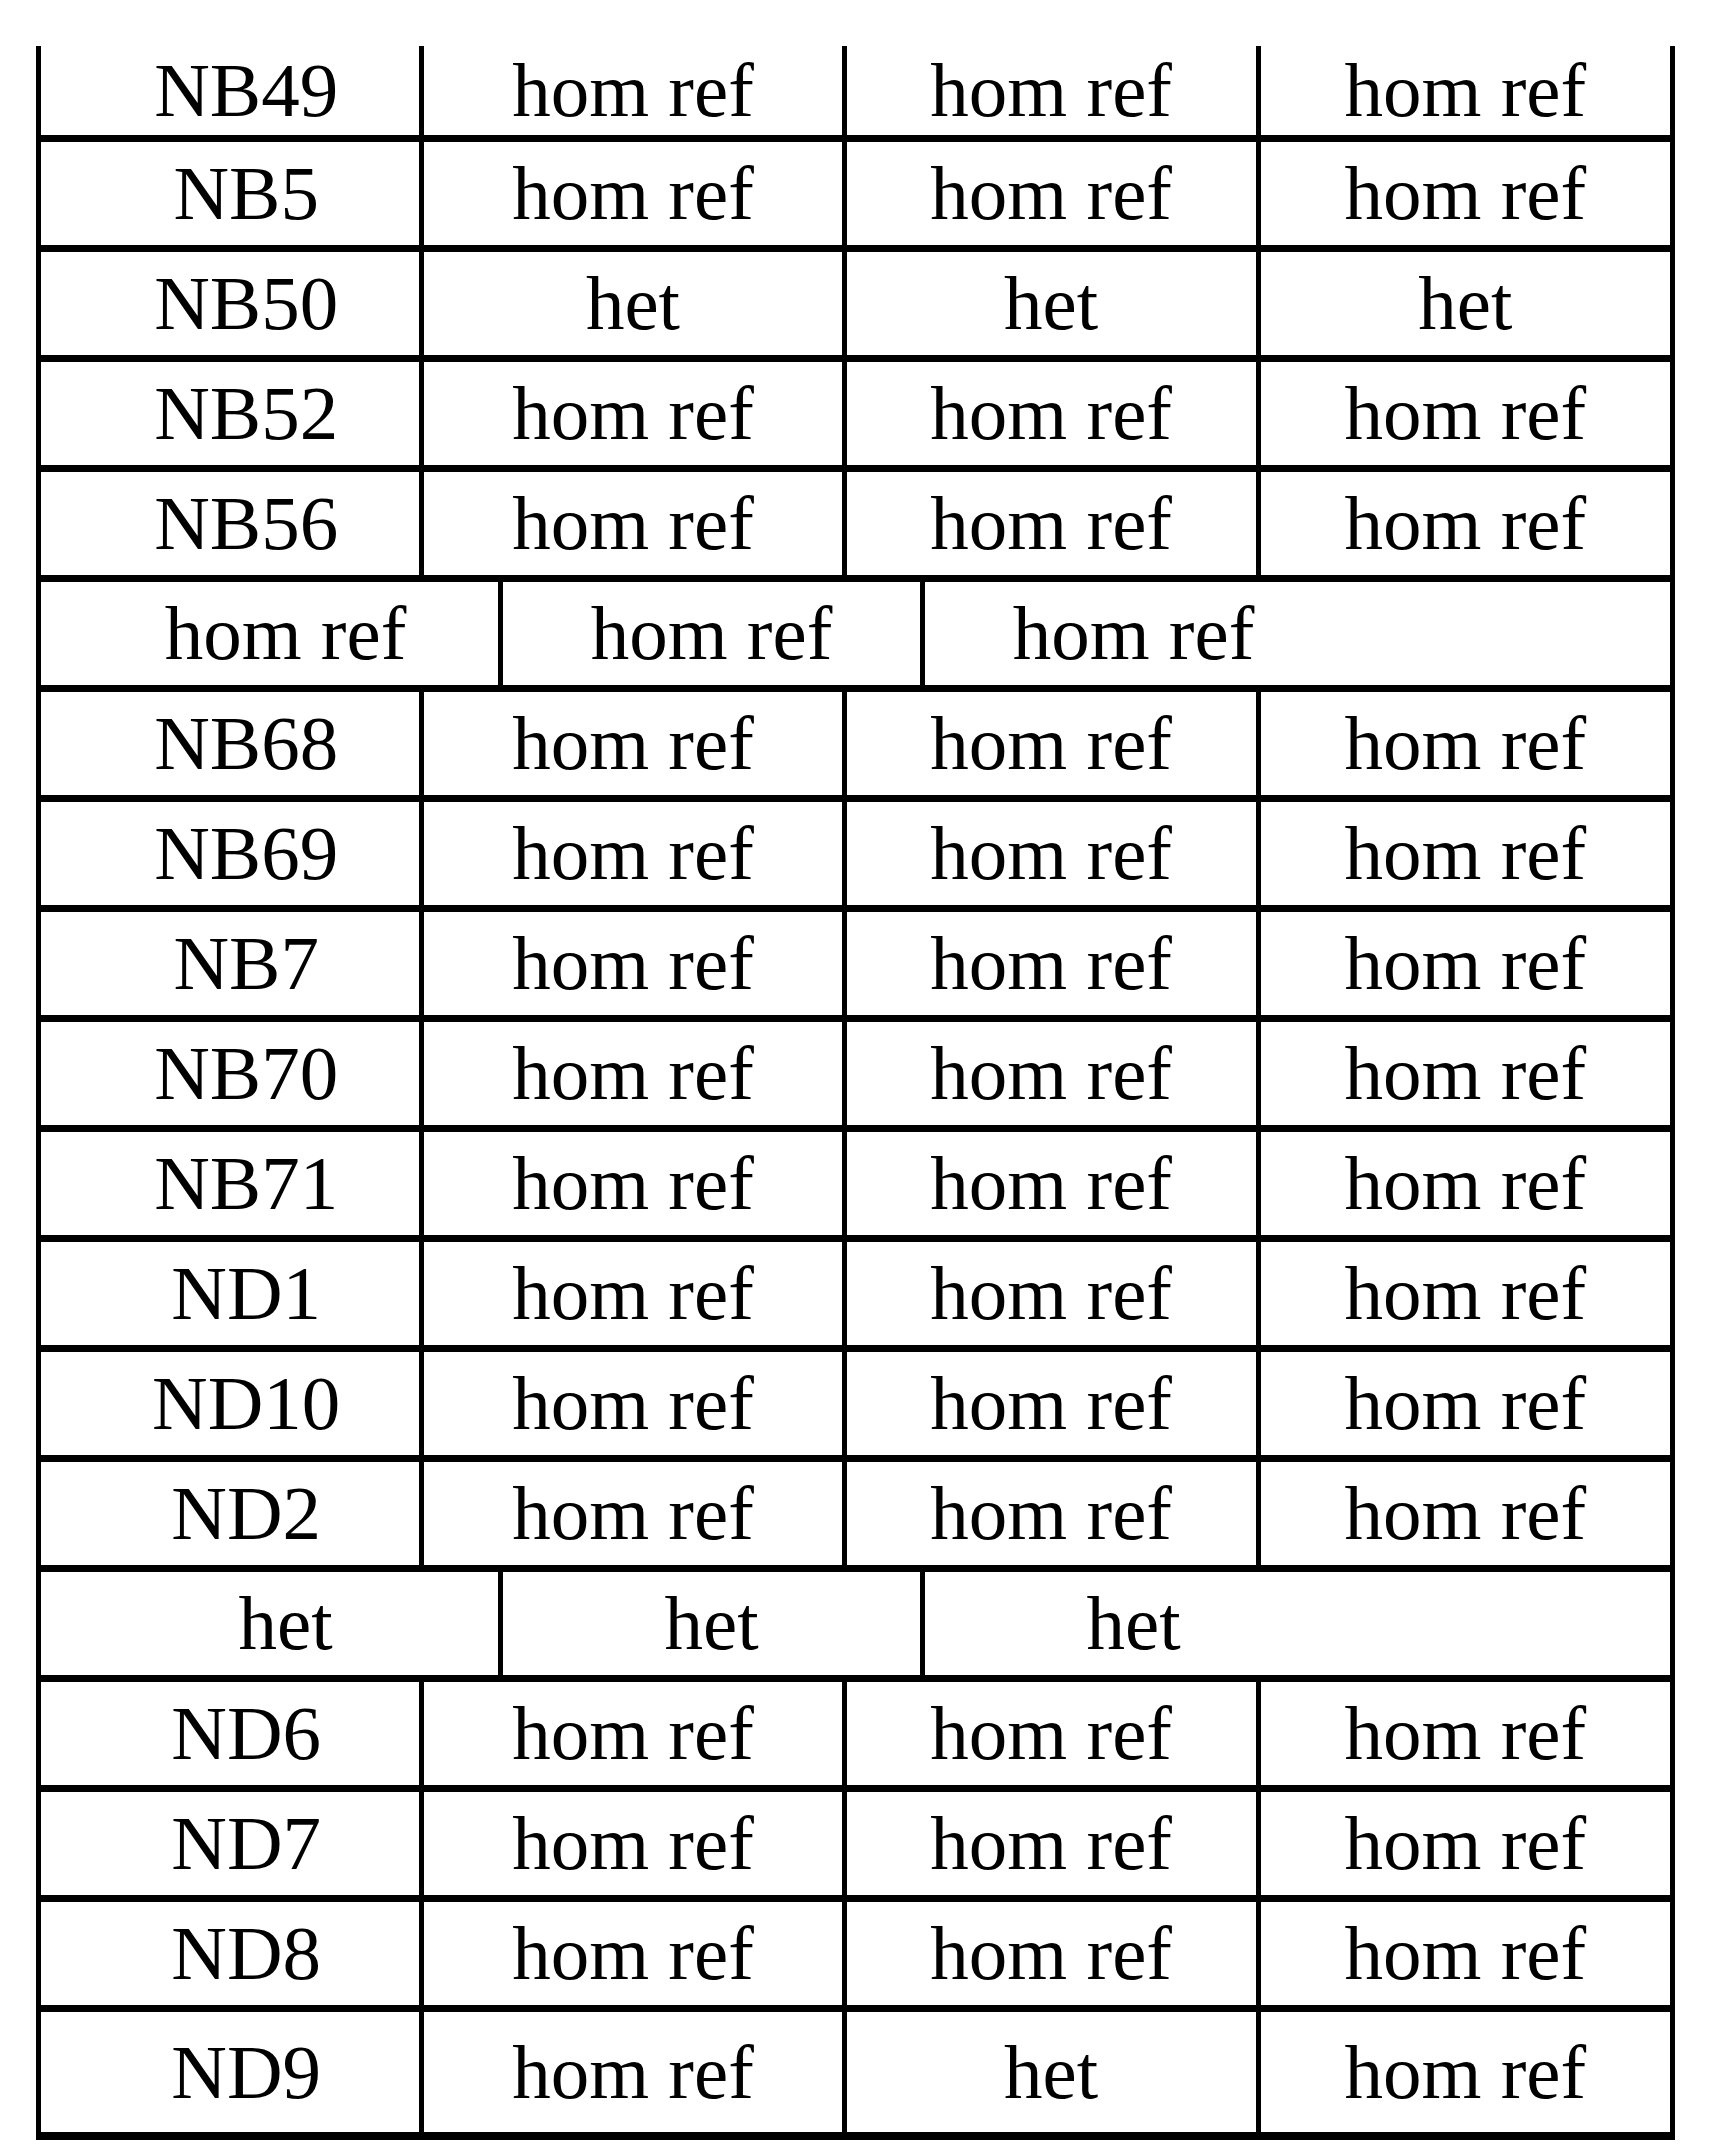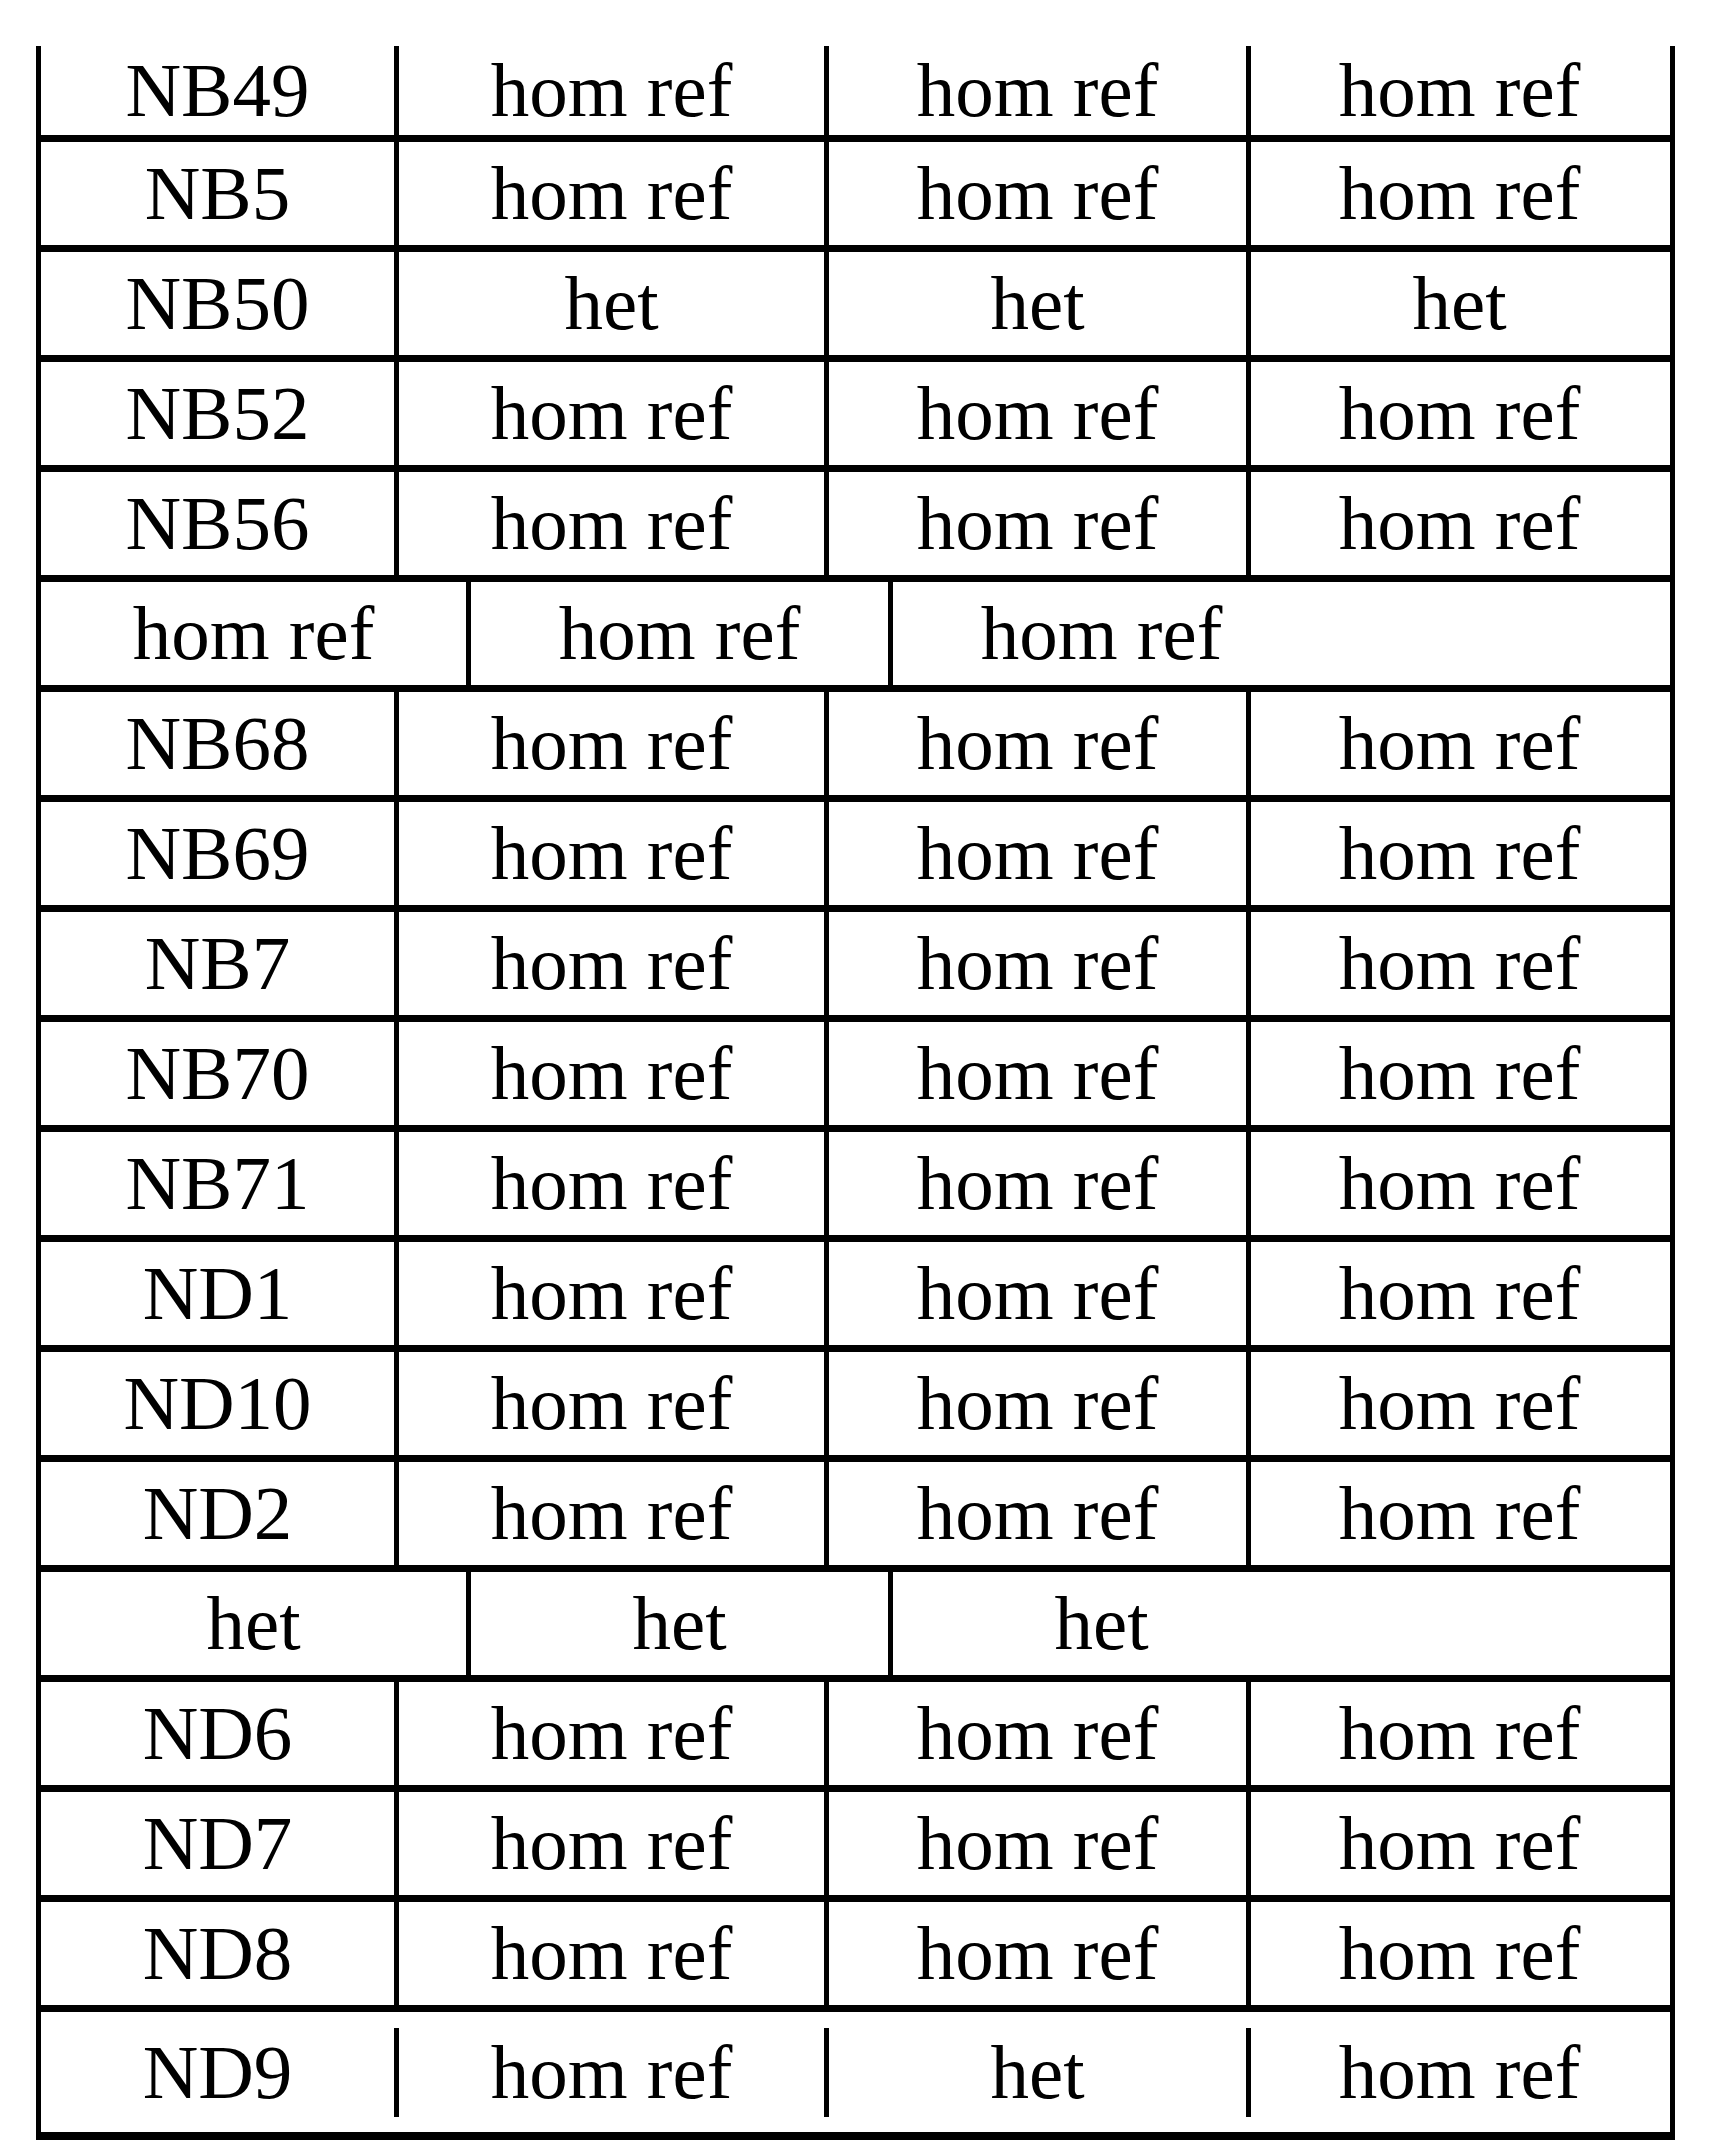--- a/index.html
+++ b/index.html
@@ -21,28 +21,28 @@
     width: 1629px;
     border-left: 5.2px solid #000;
     border-right: 5.2px solid #000;
     border-bottom: 8.7px solid #000;
     background: #ffffff;
   }
   .trow {
     display: flex;
     border-bottom: 7px solid #000;
     height: 103px;
+    padding-left: 32px;
   }
   .trow.first {
     height: 89px;
   }
   .trow.last {
     height: 120px;
     border-bottom: none;
-    align-items: center;
   }
   .tcell {
     display: flex;
     align-items: center;
     justify-content: center;
     border-right: 5.2px solid #000;
     font-size: 77px;
     color: #000000;
     white-space: nowrap;
     overflow: hidden;

